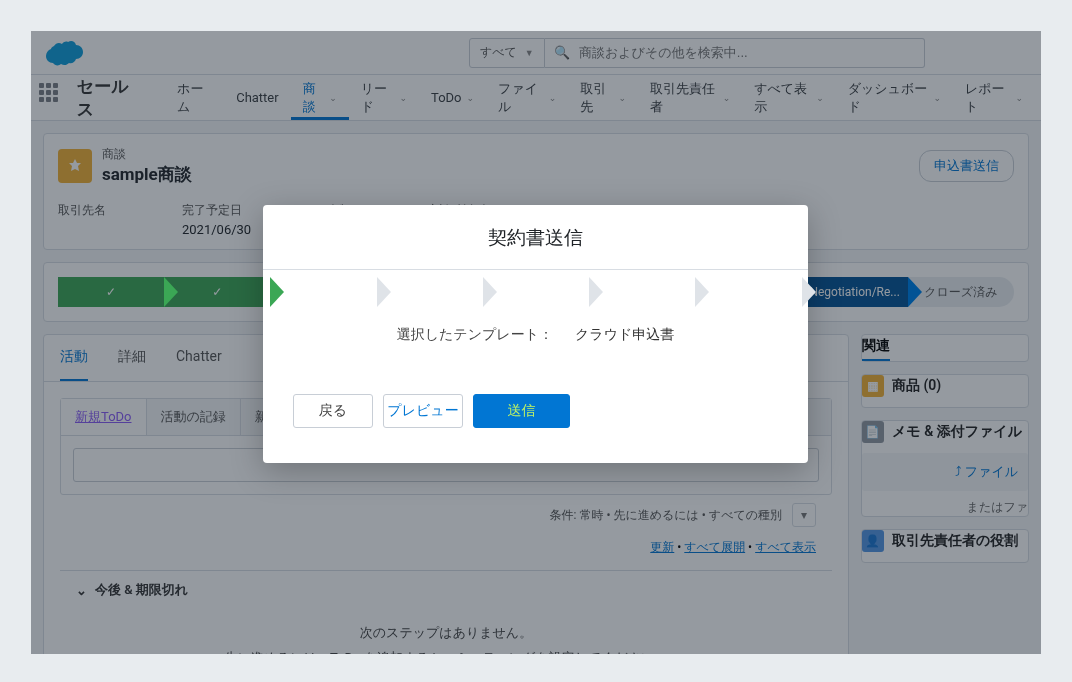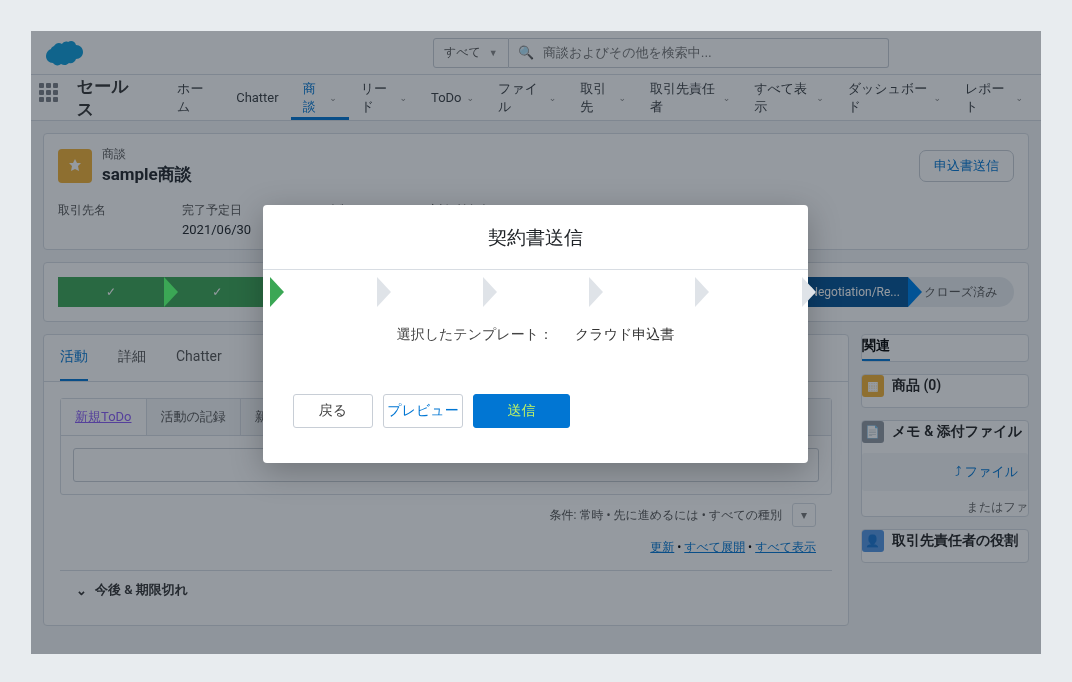--- a/index.html
+++ b/index.html
@@ -3,21 +3,21 @@
   <meta charset="utf-8">
   <style>
     * { box-sizing: border-box; margin: 0; padding: 0; }
     body { font-family: -apple-system, BlinkMacSystemFont, "Segoe UI", Roboto, sans-serif; background:#e8ecef; width:1072px; height:682px; overflow:hidden; position:relative; }
     .frame { position:absolute; left:31px; top:31px; width:1010px; height:623px; background:#f4f6f8; overflow:hidden; }
 
     
     .topbar { height:44px; background:#fff; border-bottom:1px solid #d8dde3; display:flex; align-items:center; padding:0 12px; }
     .cloud-logo svg { display:block; }
     .search-wrap { margin-left:350px; display:flex; align-items:center; }
-    .sel { border:1px solid #c8ced6; border-radius:3px 0 0 3px; height:30px; display:flex; align-items:center; padding:0 10px; font-size:12px; color:#555; background:#fff; gap:8px; }
+    .sel { border:1px solid #c8ced6; border-radius:3px 0 0 3px; height:30px; display:flex; align-items:center; padding:0 10px; font-size:12px; color:#555; background:#fff; gap:8px;margin-left:36px; }
     .sel .caret { font-size:9px; color:#888; }
     .searchbox { border:1px solid #c8ced6; border-left:none; border-radius:0 3px 3px 0; height:30px; width:380px; display:flex; align-items:center; padding:0 10px; gap:8px; background:#fff; }
     .searchbox .icon { color:#888; font-size:13px; }
     .searchbox input { border:none; outline:none; font-size:13px; color:#555; width:100%; background:transparent; }
 
     
     .navbar { height:46px; background:#fff; border-bottom:1px solid #d8dde3; display:flex; align-items:center; padding:0 6px; }
     .waffle { width:30px; height:30px; display:grid; grid-template-columns:repeat(3,5px); grid-template-rows:repeat(3,5px); gap:2px; margin:0 10px 0 2px; }
     .waffle span { background:#7a7f85; border-radius:1px; }
     .app-name { font-size:17px; font-weight:600; color:#333; margin-right:24px; }
@@ -26,21 +26,21 @@
     .nav-item.active { border-bottom-color:#0176d3; color:#0176d3; }
     .nav-item .chev { font-size:9px; color:#888; }
 
     
     .rec-header { margin:12px 12px 0 12px; background:#fff; border:1px solid #d8dde3; border-radius:4px; padding:12px 14px; }
     .rec-top { display:flex; align-items:center; justify-content:space-between; }
     .rec-id { display:flex; align-items:center; gap:10px; }
     .rec-icon { width:34px; height:34px; background:#f2b134; border-radius:4px; display:flex; align-items:center; justify-content:center; }
     .rec-txt .obj { font-size:12px; color:#555; margin-bottom:0px; }
     .rec-txt .title { font-size:17px; font-weight:700; color:#202428; }
-    .rec-btn { border:1px solid #c8ced6; border-radius:7px; padding:6px 14px; font-size:13px; background:#fff; color:#0176d3; font-weight:500; }
+    .rec-btn { border:1px solid #c8ced6; border-radius:12px; padding:6px 14px; font-size:13px; background:#fff; color:#0176d3; font-weight:500; }
     .rec-fields { display:flex; gap:76px; margin-top:16px; }
     .rec-field .lbl { font-size:12px; color:#555; margin-bottom:3px; }
     .rec-field .val { font-size:13px; color:#202428; }
 
     
     .path-wrap { margin:12px 12px 0 12px; background:#fff; border:1px solid #d8dde3; border-radius:4px; padding:14px; }
     .path { display:flex; height:30px; position:relative; overflow:hidden; }
     .step { position:relative; color:#fff; font-size:12px; flex:1; display:flex; align-items:center; justify-content:center; }
     .step::after { content:""; position:absolute; right:-14px; top:0; border-top:15px solid transparent; border-bottom:15px solid transparent; border-left:14px solid; z-index:1; }
     .step.done { background:#3ba755; }
@@ -257,20 +257,25 @@
         </div>
         <div class="links-row">
           <a href="#">更新</a> • 
           <a href="#">すべて展開</a> • 
           <a href="#">すべて表示</a>
         </div>
         <div class="acc">
           <span>⌄</span>
           <span>今後 &amp; 期限切れ</span>
         </div>
+        <div class="empty">
+          <div>次のステップはありません。</div>
+          <div>先に進めるには、ToDo を追加するか、ミーティングを設定してください。</div>
+
+        </div>
       </div>
     </div>
 
     <div class="col-side">
       <div class="card">
         <div style="font-size:14px;font-weight:600;border-bottom:2px solid #0176d3;display:inline-block;padding-bottom:4px;">関連</div>
       </div>
       <div class="card">
         <div class="card-h">
           <div class="card-icon c-product">▦</div>

